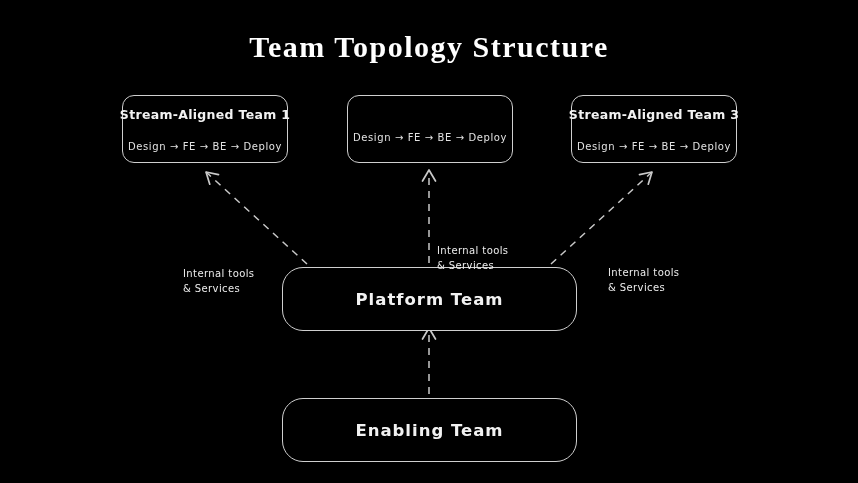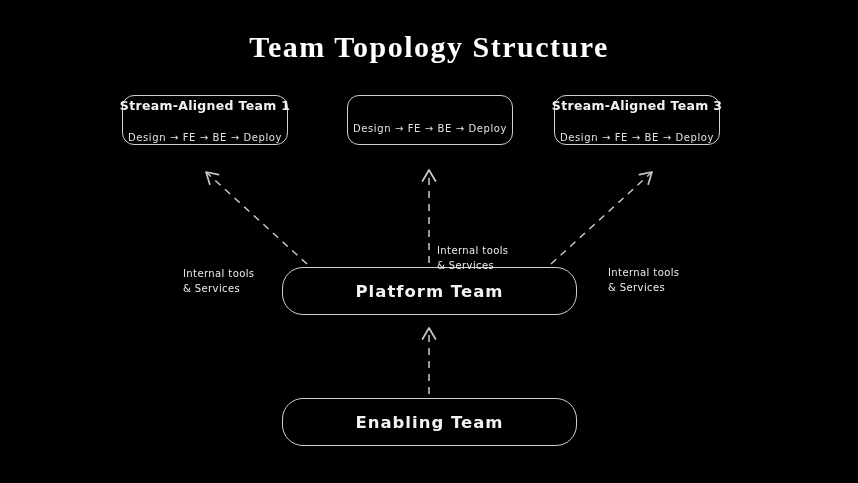--- a/index.html
+++ b/index.html
@@ -43,41 +43,41 @@
     background: #000000;
     display: flex;
     flex-direction: column;
     align-items: center;
     justify-content: center;
     gap: 3px;
     color: #f2f2f2;
   }
   .stream-box {
     width: 166px;
-    height: 50px;
+    height: 68px;
     top: 95px;
   }
   .stream-box .team-name {
     font-size: 12.5px;
     font-weight: 600;
     letter-spacing: 0.3px;
     white-space: nowrap;
   }
   .stream-box .team-pipeline {
     font-size: 10px;
     font-weight: 400;
     letter-spacing: 0.6px;
     color: #e2e2e2;
     white-space: nowrap;
     margin-top: 16px;
   }
   .big-box {
     left: 282px;
     width: 295px;
-    height: 48px;
+    height: 64px;
     border-radius: 21px;
   }
   .big-box .team-name {
     font-size: 16.5px;
     font-weight: 600;
     letter-spacing: 1px;
     white-space: nowrap;
   }
   .edge-label {
     position: absolute;
@@ -110,21 +110,21 @@
 
   <div class="team-box stream-box" style="left:122px;">
     <div class="team-name">Stream-Aligned Team 1</div>
     <div class="team-pipeline">Design → FE → BE → Deploy</div>
   </div>
 
   <div class="team-box stream-box" style="left:347px;">
     <div class="team-pipeline">Design → FE → BE → Deploy</div>
   </div>
 
-  <div class="team-box stream-box" style="left:554px;">
+  <div class="team-box stream-box" style="left:571px;">
     <div class="team-name">Stream-Aligned Team 3</div>
     <div class="team-pipeline">Design → FE → BE → Deploy</div>
   </div>
 
   <div class="team-box big-box" style="top:267px;">
     <div class="team-name">Platform Team</div>
   </div>
 
   <div class="team-box big-box" style="top:398px;align-items:center;">
     <div class="team-name">Enabling Team</div>

